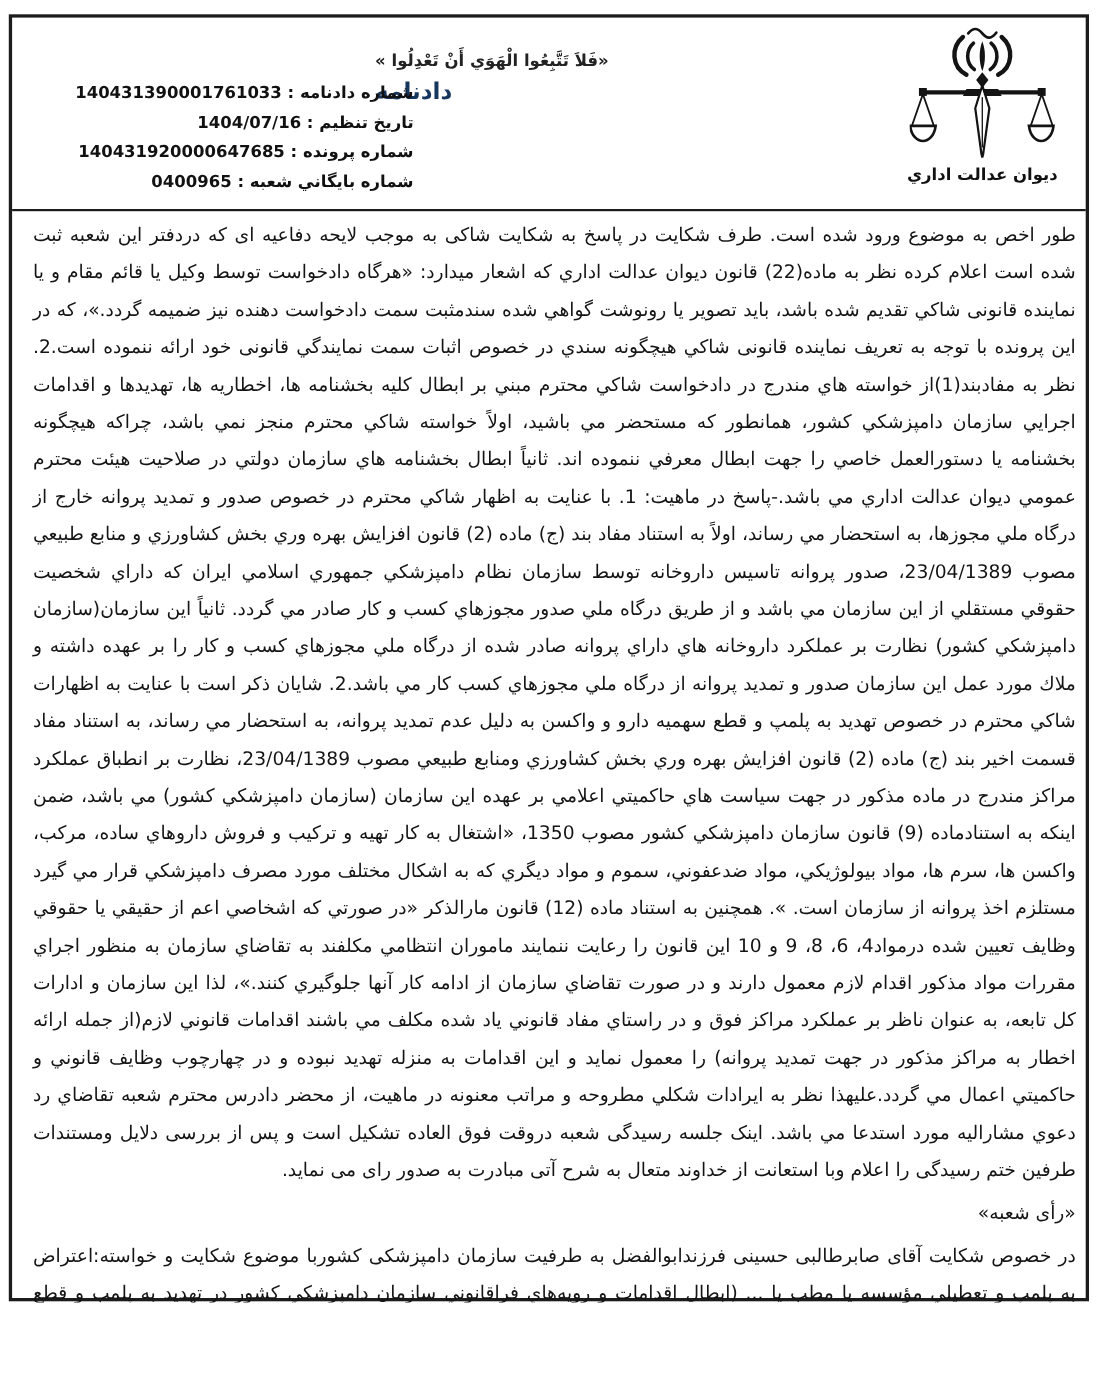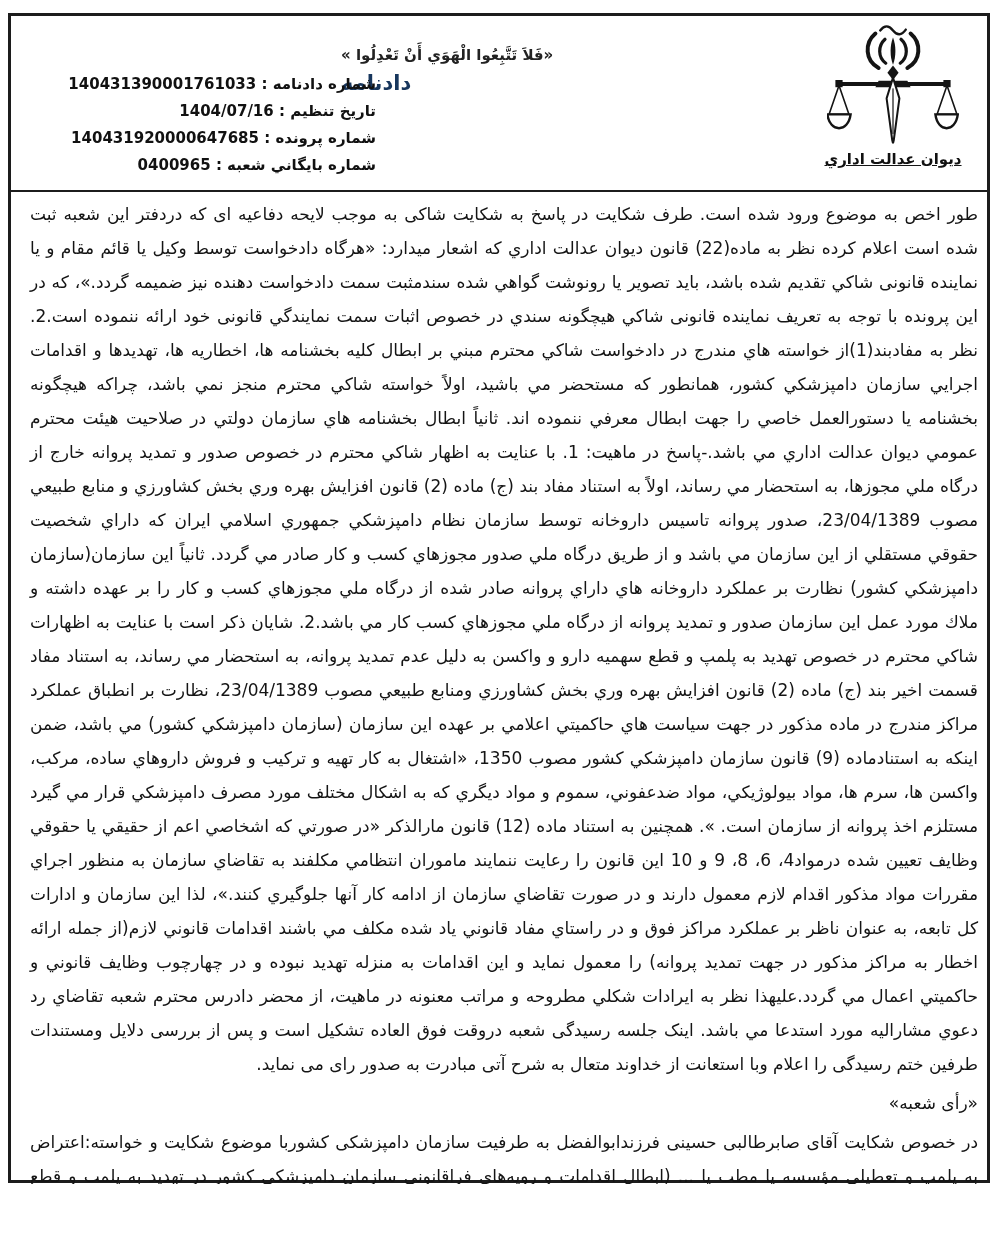--- a/index.html
+++ b/index.html
@@ -6,21 +6,21 @@
   body{
     width:1000px;height:1250px;position:relative;
     font-family:"DejaVu Sans",sans-serif;color:#151515;
   }
   .page{position:absolute;inset:0;background:#fff;}
   .main-box{
     position:absolute;left:8px;top:13px;width:982px;height:1170px;
     border:3px solid #1c1c1c;box-sizing:border-box;background:#fff;
   }
   .header{position:relative;height:176px;border-bottom:2px solid #1c1c1c;box-sizing:border-box;direction:rtl;}
-  .emblem-col{position:absolute;right:14px;top:4px;width:160px;text-align:center;text-decoration:underline;}
+  .emblem-col{position:absolute;right:14px;top:4px;width:160px;text-align:center;}
   .emblem-caption{font-size:15px;font-weight:bold;margin-top:2px;color:#111;}
   .center-col{position:absolute;left:330px;top:0;width:380px;text-align:left;direction:rtl;}
   .verse{margin-top:30px;font-size:15px;font-weight:bold;color:#222;}
   .branch{margin-top:34px;font-size:17px;font-weight:bold;color:#111;}
   .doctype{margin-top:7px;font-size:21px;font-weight:bold;color:var(--doc-title-color,#17365d);}
   .fields-col{position:absolute;left:30px;top:55px;width:335px;direction:rtl;text-align:right;}
   .field{font-size:15px;font-weight:bold;line-height:27px;white-space:nowrap;color:#111;}
   .body-sec{
     height:992px;box-sizing:border-box;overflow:hidden;
     padding:5px 9px 0 9px;direction:rtl;text-align:justify;

